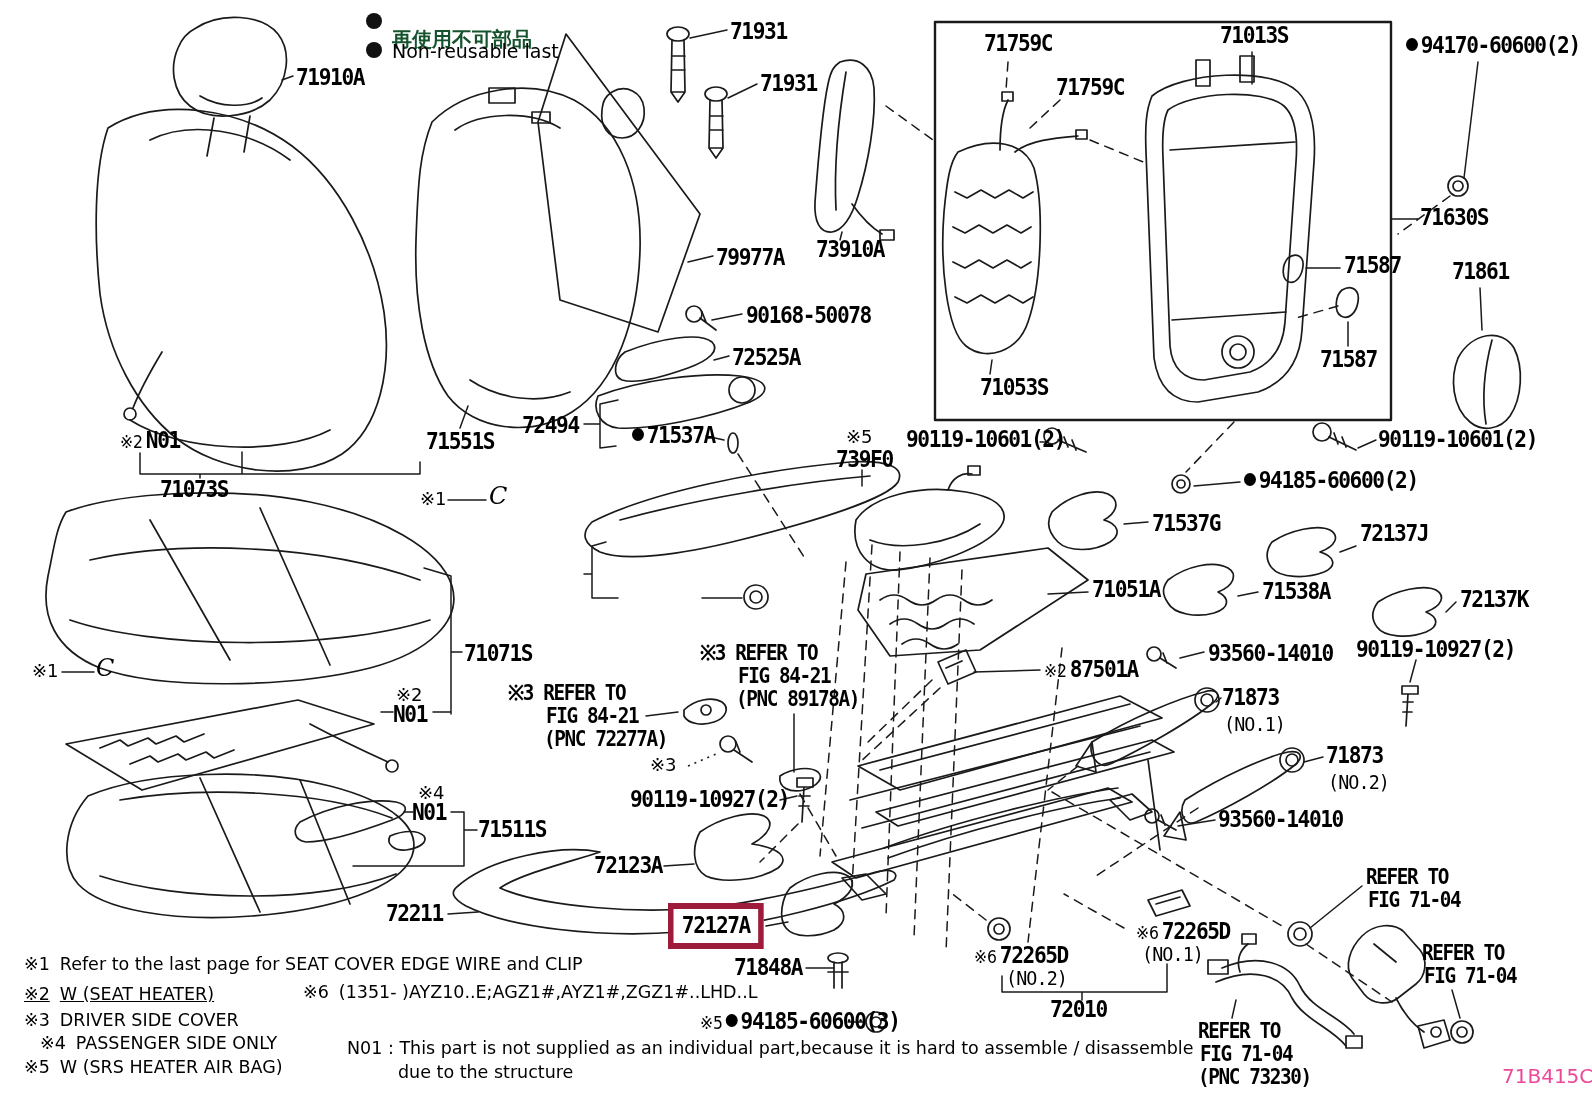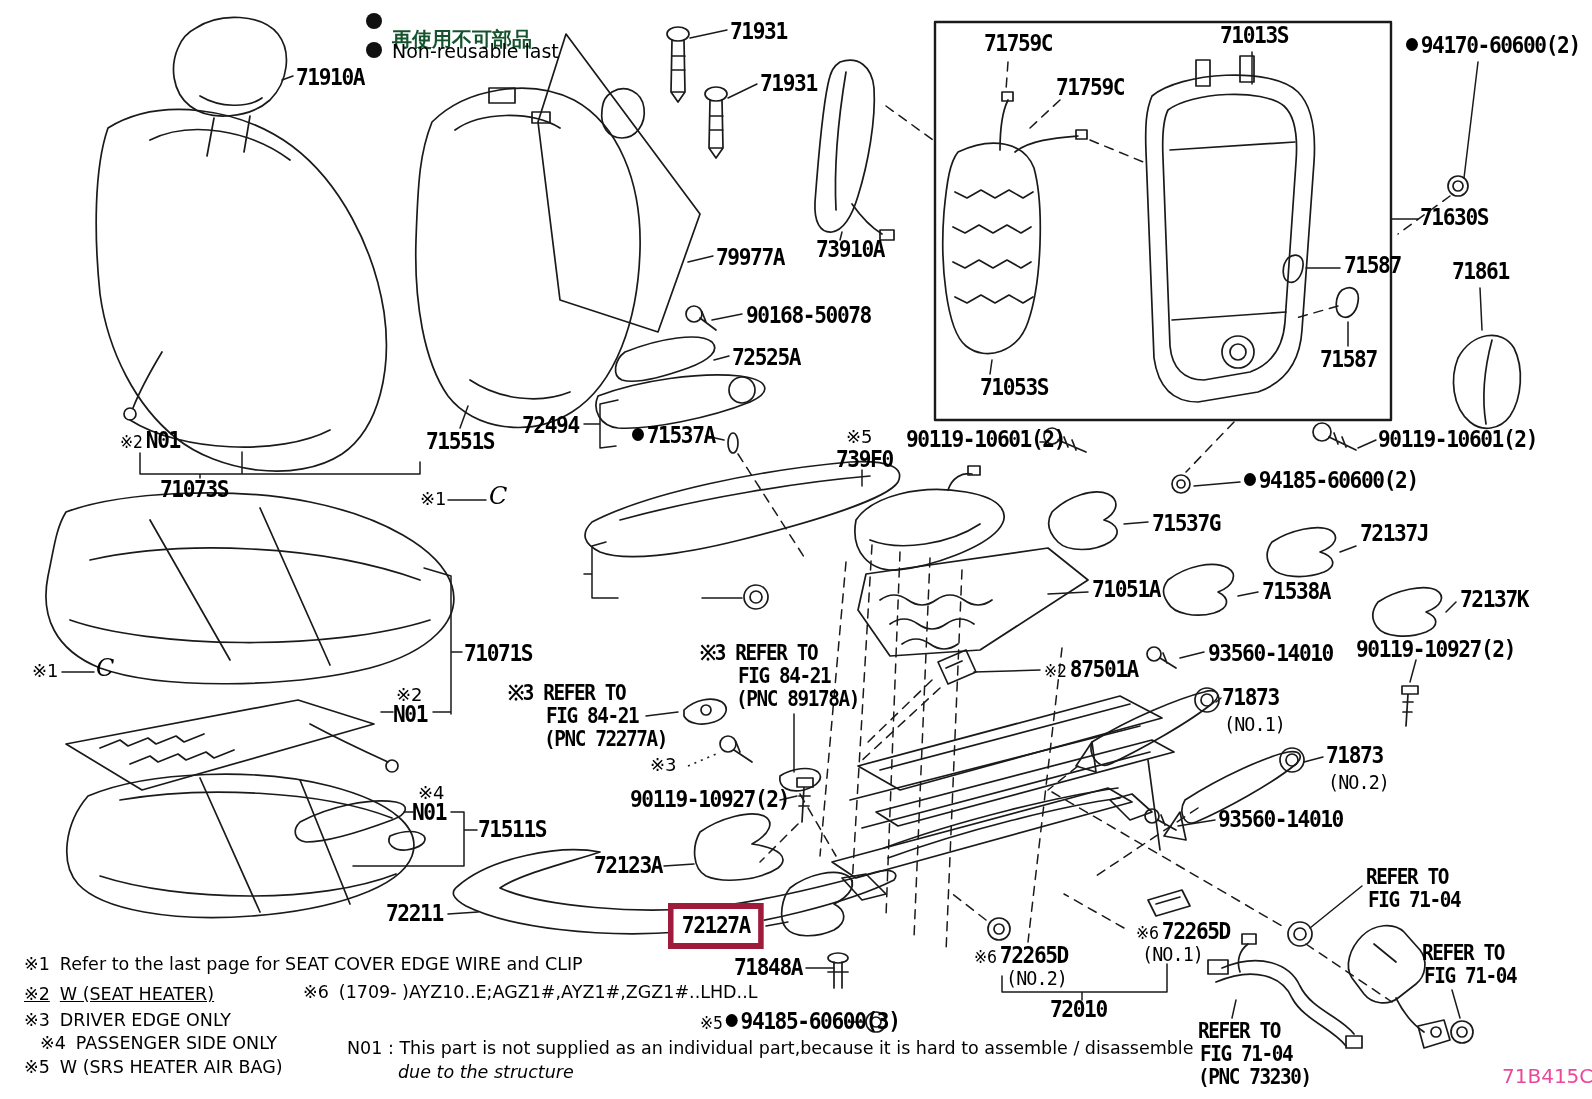--- a/index.html
+++ b/index.html
@@ -344,23 +344,23 @@
       <div class="refer" style="left: 1200px; top: 1043px;">FIG 71-04</div>
       <div class="refer" style="left: 1198px; top: 1066px;">(PNC 73230)</div>
       <div class="refer" style="left: 508px; top: 682px;">※3 REFER TO</div>
       <div class="refer" style="left: 546px; top: 705px;">FIG 84-21</div>
       <div class="refer" style="left: 544px; top: 728px;">(PNC 72277A)</div>
       <div class="refer" style="left: 700px; top: 642px;">※3 REFER TO</div>
       <div class="refer" style="left: 738px; top: 665px;">FIG 84-21</div>
       <div class="refer" style="left: 736px; top: 688px;">(PNC 89178A)</div>
       <div class="fnote" style="left: 24px; top: 954px;"><span class="sym">※1</span><span>Refer to the last page for SEAT COVER EDGE WIRE and CLIP</span></div>
       <div class="fnote" style="left: 24px; top: 984px; text-decoration: underline;"><span class="sym">※2</span><span>W (SEAT  HEATER)</span></div>
-      <div class="fnote" style="left: 24px; top: 1010px;"><span class="sym">※3</span><span>DRIVER EDGE ONLY</span></div>
+      <div class="fnote" style="left: 24px; top: 1010px;"><span class="sym">※3</span><span>DRIVER SIDE COVER</span></div>
       <div class="fnote" style="left: 40px; top: 1033px;"><span class="sym">※4</span><span>PASSENGER SIDE ONLY</span></div>
       <div class="fnote" style="left: 24px; top: 1057px;"><span class="sym">※5</span><span>W (SRS HEATER AIR BAG)</span></div>
-      <div class="fnote" style="left: 303px; top: 982px;"><span class="sym">※6</span><span>(1709-      )AYZ10..E;AGZ1#,AYZ1#,ZGZ1#..LHD..L</span></div>
+      <div class="fnote" style="left: 303px; top: 982px;"><span class="sym">※6</span><span>(1351-      )AYZ10..E;AGZ1#,AYZ1#,ZGZ1#..LHD..L</span></div>
       <div class="fnote" style="left: 347px; top: 1038px;">N01 : This part is not supplied as an individual part,because it is hard to assemble / disassemble</div>
-      <div class="fnote" style="left: 398px; top: 1062px; font-style: italic;">due to the structure</div>
+      <div class="fnote" style="left: 398px; top: 1062px;">due to the structure</div>
       <div class="jp" style="left: 392px; top: 10px;">再使用不可部品</div>
       <div class="en" style="left: 392px; top: 40px;">Non-reusable last</div>
       <div class="code" style="left: 1502px; top: 1064px;">71B415C</div>
     </div>
 </div>
 
 </body></html>

